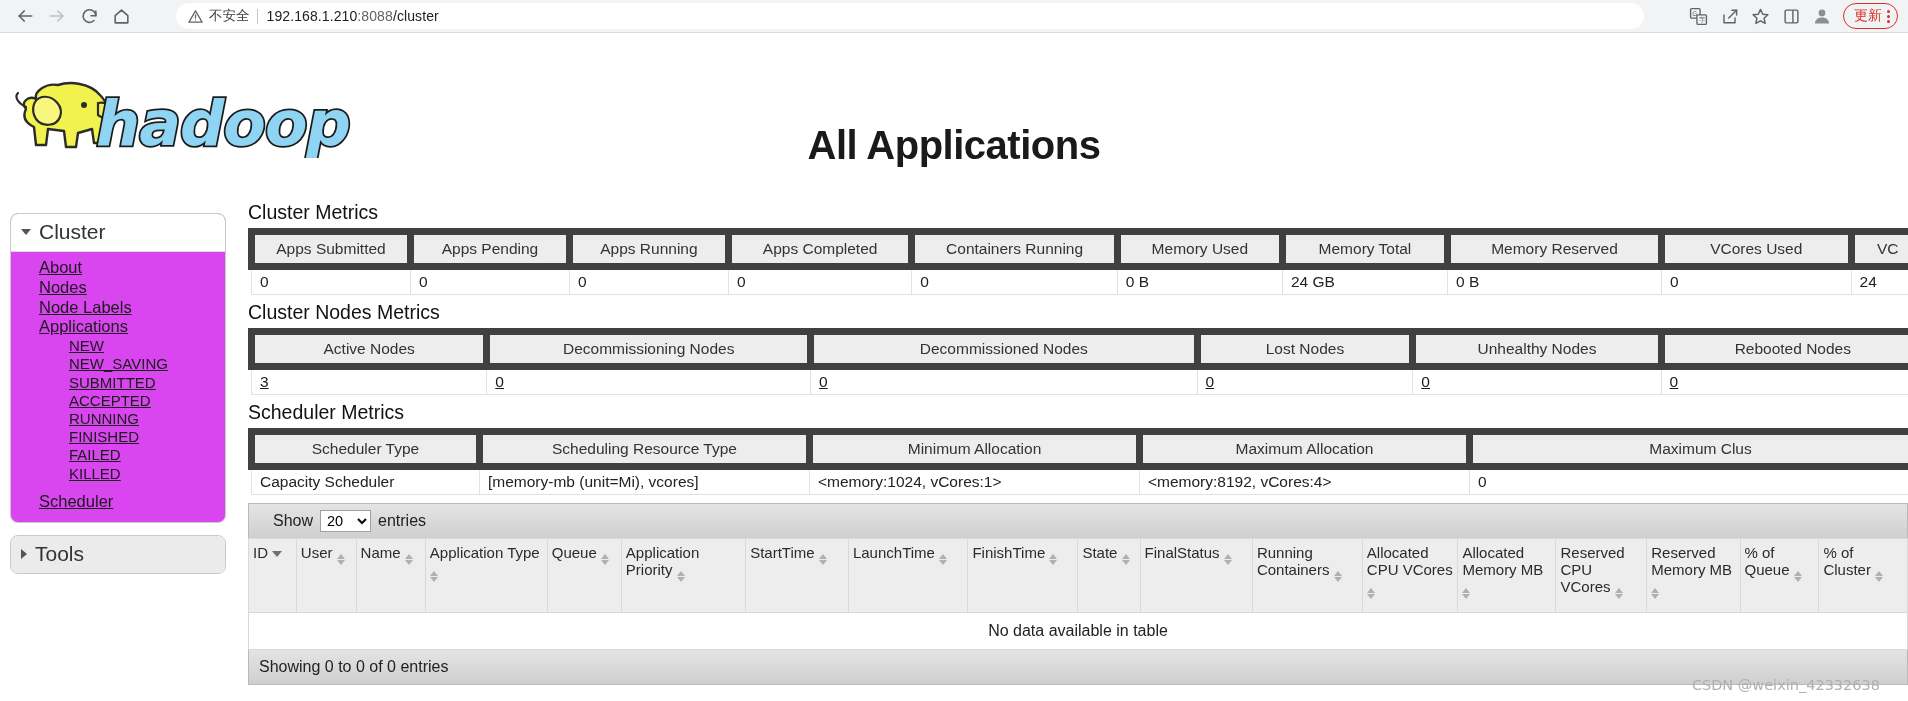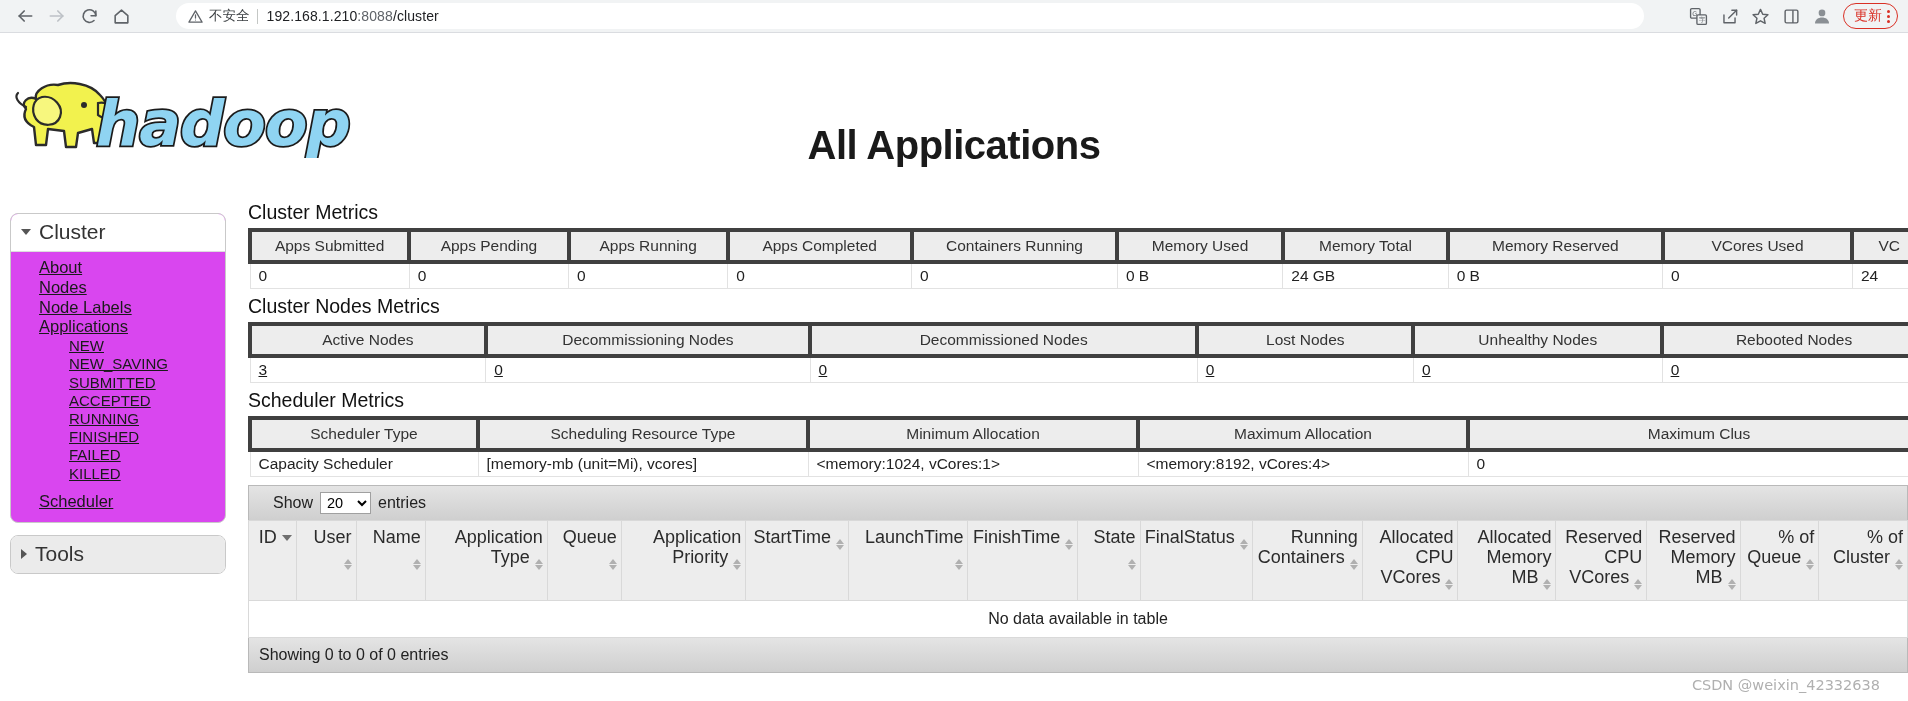--- a/index.html
+++ b/index.html
@@ -123,21 +123,21 @@
   .sec-title { font-size: 19.5px; color:#111; margin: 0 0 4px 0; font-weight: normal; }
   .sec-title.sp { margin-top: 6px; }
 
   table.metrics {
     border-collapse: collapse;
     width: 1680px;
     table-layout: fixed;
   }
   table.metrics th {
     background: #ededed;
-    border: 4px solid #404040;
+    border: 7px solid #404040;
     font-weight: normal;
     font-size: 15.5px;
     color: #333;
     padding: 5px 6px;
     text-align: center;
     white-space: nowrap;
     overflow: hidden;
   }
   table.metrics td {
     border: 1px solid #e2e2e2;
@@ -172,24 +172,24 @@
   }
   table.apps {
     border-collapse: collapse;
     width: 100%;
     table-layout: fixed;
   }
   table.apps th {
     background: #ededed;
     border: 1px solid #d9d9d9;
     font-weight: normal;
-    font-size: 18px;
+    font-size: 15px;
     color: #2b2b2b;
     padding: 6px 4px 10px 4px;
-    text-align: right;
+    text-align: left;
     vertical-align: top;
     position: relative;
     line-height: 1.12;
     height: 74px;
   }
   .sort-asc-desc { display:inline-flex; flex-direction:column; gap:1px; vertical-align:-1px; }
   .sort-asc-desc i { width:0;height:0;border-left:4px solid transparent;border-right:4px solid transparent; display:block; }
   .sort-asc-desc i.up { border-bottom:5px solid #b0b0b0; }
   .sort-asc-desc i.dn { border-top:5px solid #b0b0b0; }
   .sort-active { width:0;height:0;border-left:5px solid transparent;border-right:5px solid transparent;border-top:6px solid #6f6f6f; display:inline-block; vertical-align: middle;}

